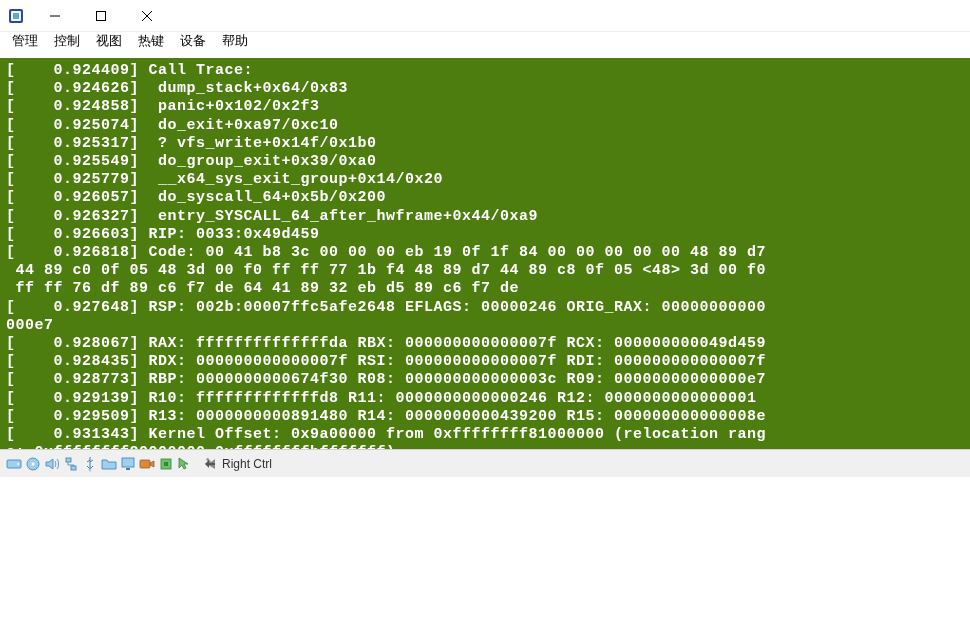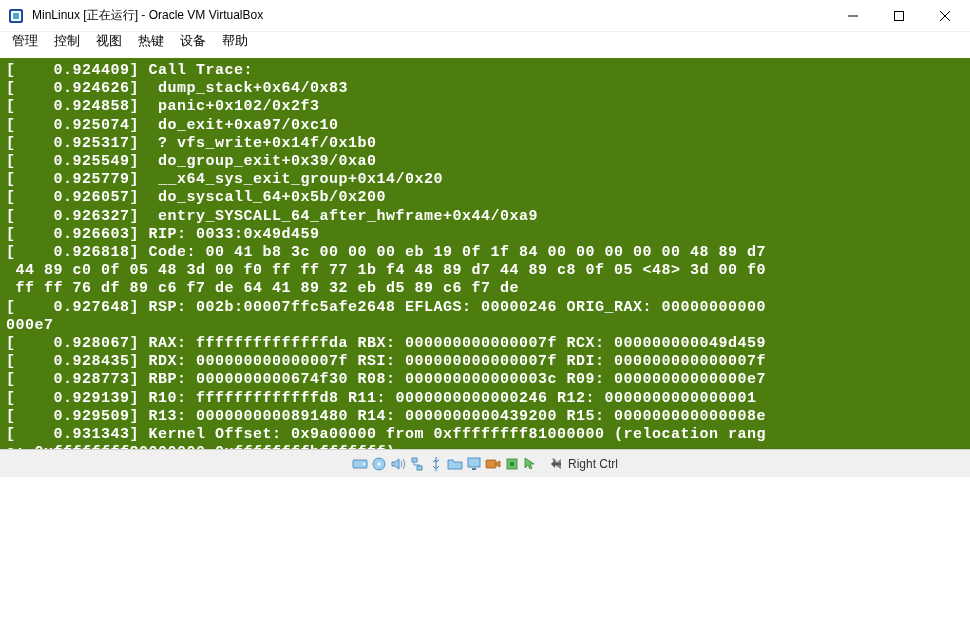--- a/index.html
+++ b/index.html
@@ -63,21 +63,21 @@
       height: 391px;
       white-space: pre;
       overflow: hidden;
     }
     .statusbar {
       height: 28px;
       background: #f0f0f0;
       border-top: 1px solid #d0d0d0;
       display: flex;
       align-items: center;
-      justify-content: center;
+      justify-content: flex-start;
       padding: 0 6px;
       gap: 3px;
     }
     .status-icons {
       display: flex;
       gap: 3px;
       align-items: center;
     }
     .status-icon {
       width: 16px;
@@ -107,21 +107,20 @@
 <body>
 
 <div class="titlebar">
   <span class="app-icon">
     <svg viewBox="0 0 16 16" width="16" height="16">
       <rect x="1" y="1" width="14" height="14" rx="2" fill="#1a4e9e"></rect>
       <rect x="3" y="3" width="10" height="10" rx="1" fill="#ffffff"></rect>
       <rect x="5" y="5" width="6" height="6" fill="#5ba3e0"></rect>
     </svg>
   </span>
-  <span class="title">MinLinux [正在运行] - Oracle VM VirtualBox</span>
   <div class="win-controls">
     <div class="win-btn">
       <svg width="10" height="10" viewBox="0 0 10 10">
           <line x1="0" y1="5" x2="10" y2="5" stroke="#000" stroke-width="1"></line>
         </svg>
     </div>
     <div class="win-btn">
       <svg width="10" height="10" viewBox="0 0 10 10">
           <rect x="0.5" y="0.5" width="9" height="9" fill="none" stroke="#000" stroke-width="1"></rect>
         </svg>

